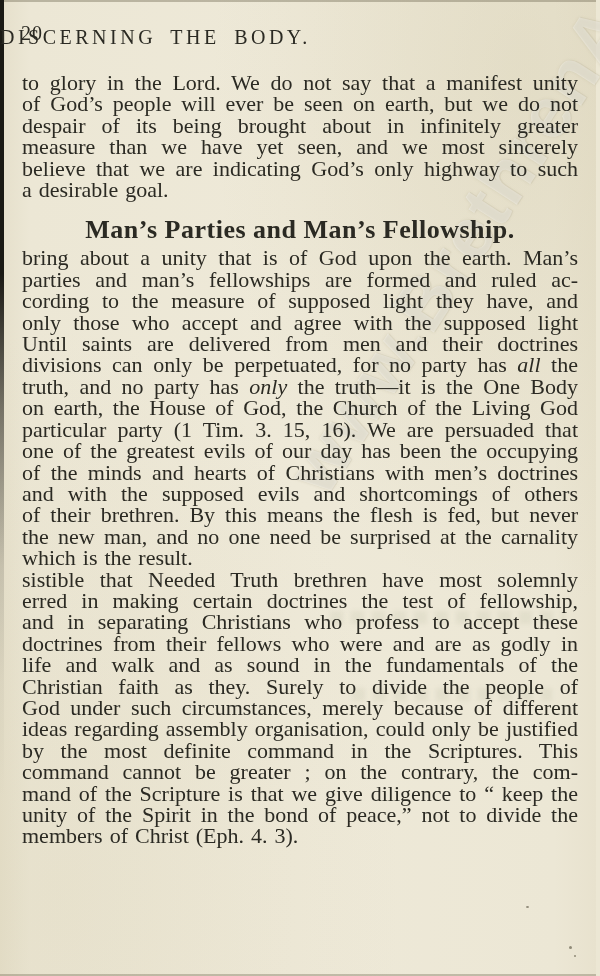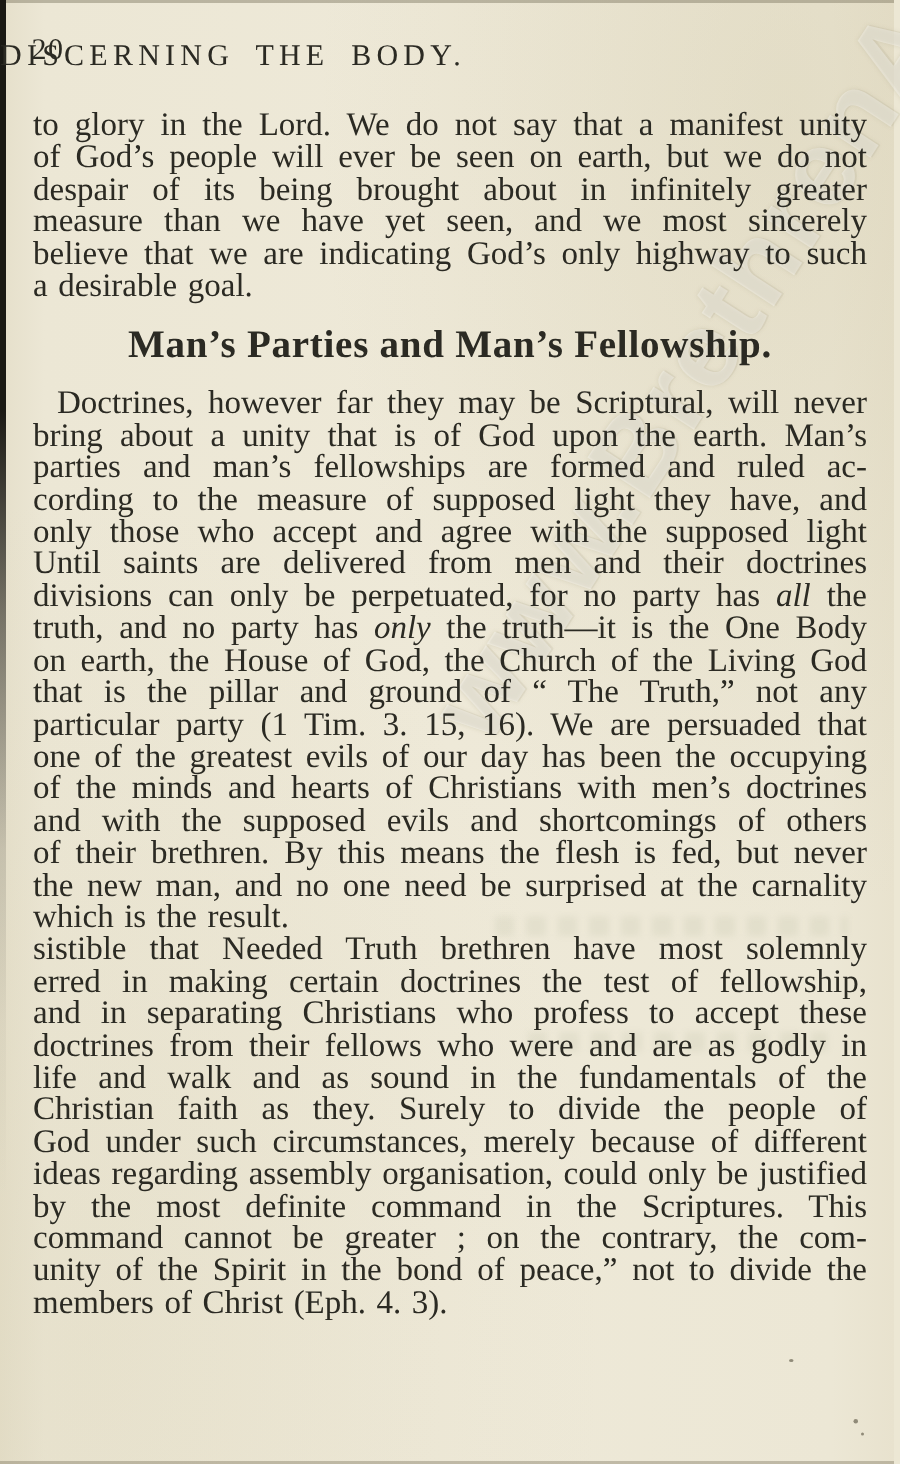--- a/index.html
+++ b/index.html
@@ -38,21 +38,21 @@
   .para { margin:0; }
   .line {
     font-size:22px; line-height:21.4px; word-spacing:1.5px;
     text-align:justify; text-align-last:justify;
   }
   .line.last  { text-align-last:left; }
   .line.indent{ text-indent:16px; }
   .it { font-style:italic; }
   .section-heading {
     font-size:26px; font-weight:bold; text-align:center;
-    letter-spacing:0.5px; margin:14px 0 12px 0; line-height:31px;
+    letter-spacing:0.5px; margin:14px 0 2px 0; line-height:31px;
   }
 
   .watermark {
     position:absolute; left:305px; top:485px; width:0; height:0;
     pointer-events:none;
   }
   .watermark span {
     display:block; white-space:nowrap;
     transform:translate(-50%,-50%) rotate(-57deg);
     font-family:"Liberation Sans", sans-serif; font-weight:bold;
@@ -97,49 +97,48 @@
       <div class="para">
         <div class="line"><span>to glory in the Lord.  We do not say that a manifest unity</span></div>
         <div class="line"><span>of God’s people will ever be seen on earth, but we do not</span></div>
         <div class="line"><span>despair of its being brought about in infinitely greater</span></div>
         <div class="line"><span>measure than we have yet seen, and we most sincerely</span></div>
         <div class="line"><span>believe that we are indicating God’s only highway to such</span></div>
         <div class="line last"><span>a desirable goal.</span></div>
       </div>
       <h2 class="section-heading">Man’s Parties and Man’s Fellowship.</h2>
       <div class="para">
-        <div class="line indent"><span>Doctrines, however far they may be Scriptural, will never</span></div>
         <div class="line"><span>bring about a unity that is of God upon the earth.  Man’s</span></div>
         <div class="line"><span>parties and man’s fellowships are formed and ruled ac-</span></div>
         <div class="line"><span>cording to the measure of supposed light they have, and</span></div>
         <div class="line"><span>only those who accept and agree with the supposed light</span></div>
         <div class="line"><span>Until saints are delivered from men and their doctrines</span></div>
         <div class="line"><span>divisions can only be perpetuated, for no party has </span><span class="it">all</span><span> the</span></div>
         <div class="line"><span>truth, and no party has </span><span class="it">only</span><span> the truth—it is the One Body</span></div>
         <div class="line"><span>on earth, the House of God, the Church of the Living God</span></div>
-        <div class="line"><span>that is the pillar and ground of “ The Truth,” not any</span></div>
         <div class="line"><span>particular party (1 Tim. 3. 15, 16).  We are persuaded that</span></div>
         <div class="line"><span>one of the greatest evils of our day has been the occupying</span></div>
         <div class="line"><span>of the minds and hearts of Christians with men’s doctrines</span></div>
         <div class="line"><span>and with the supposed evils and shortcomings of others</span></div>
         <div class="line"><span>of their brethren.  By this means the flesh is fed, but never</span></div>
         <div class="line"><span>the new man, and no one need be surprised at the carnality</span></div>
         <div class="line last"><span>which is the result.</span></div>
       </div>
       <div class="para">
         <div class="line"><span>sistible that Needed Truth brethren have most solemnly</span></div>
         <div class="line"><span>erred in making certain doctrines the test of fellowship,</span></div>
         <div class="line"><span>and in separating Christians who profess to accept these</span></div>
         <div class="line"><span>doctrines from their fellows who were and are as godly in</span></div>
         <div class="line"><span>life and walk and as sound in the fundamentals of the</span></div>
         <div class="line"><span>Christian faith as they.  Surely to divide the people of</span></div>
         <div class="line"><span>God under such circumstances, merely because of different</span></div>
         <div class="line"><span>ideas regarding assembly organisation, could only be justified</span></div>
         <div class="line"><span>by the most definite command in the Scriptures.  This</span></div>
         <div class="line"><span>command cannot be greater ; on the contrary, the com-</span></div>
+        <div class="line"><span>mand of the Scripture is that we give diligence to “ keep the</span></div>
         <div class="line"><span>unity of the Spirit in the bond of peace,”  not to divide the</span></div>
         <div class="line last"><span>members of Christ (Eph. 4. 3).</span></div>
       </div>
     </div>
 
   <div class="speck k1"></div>
   <div class="speck k2"></div>
   <div class="speck k3"></div>
 </div>
 

